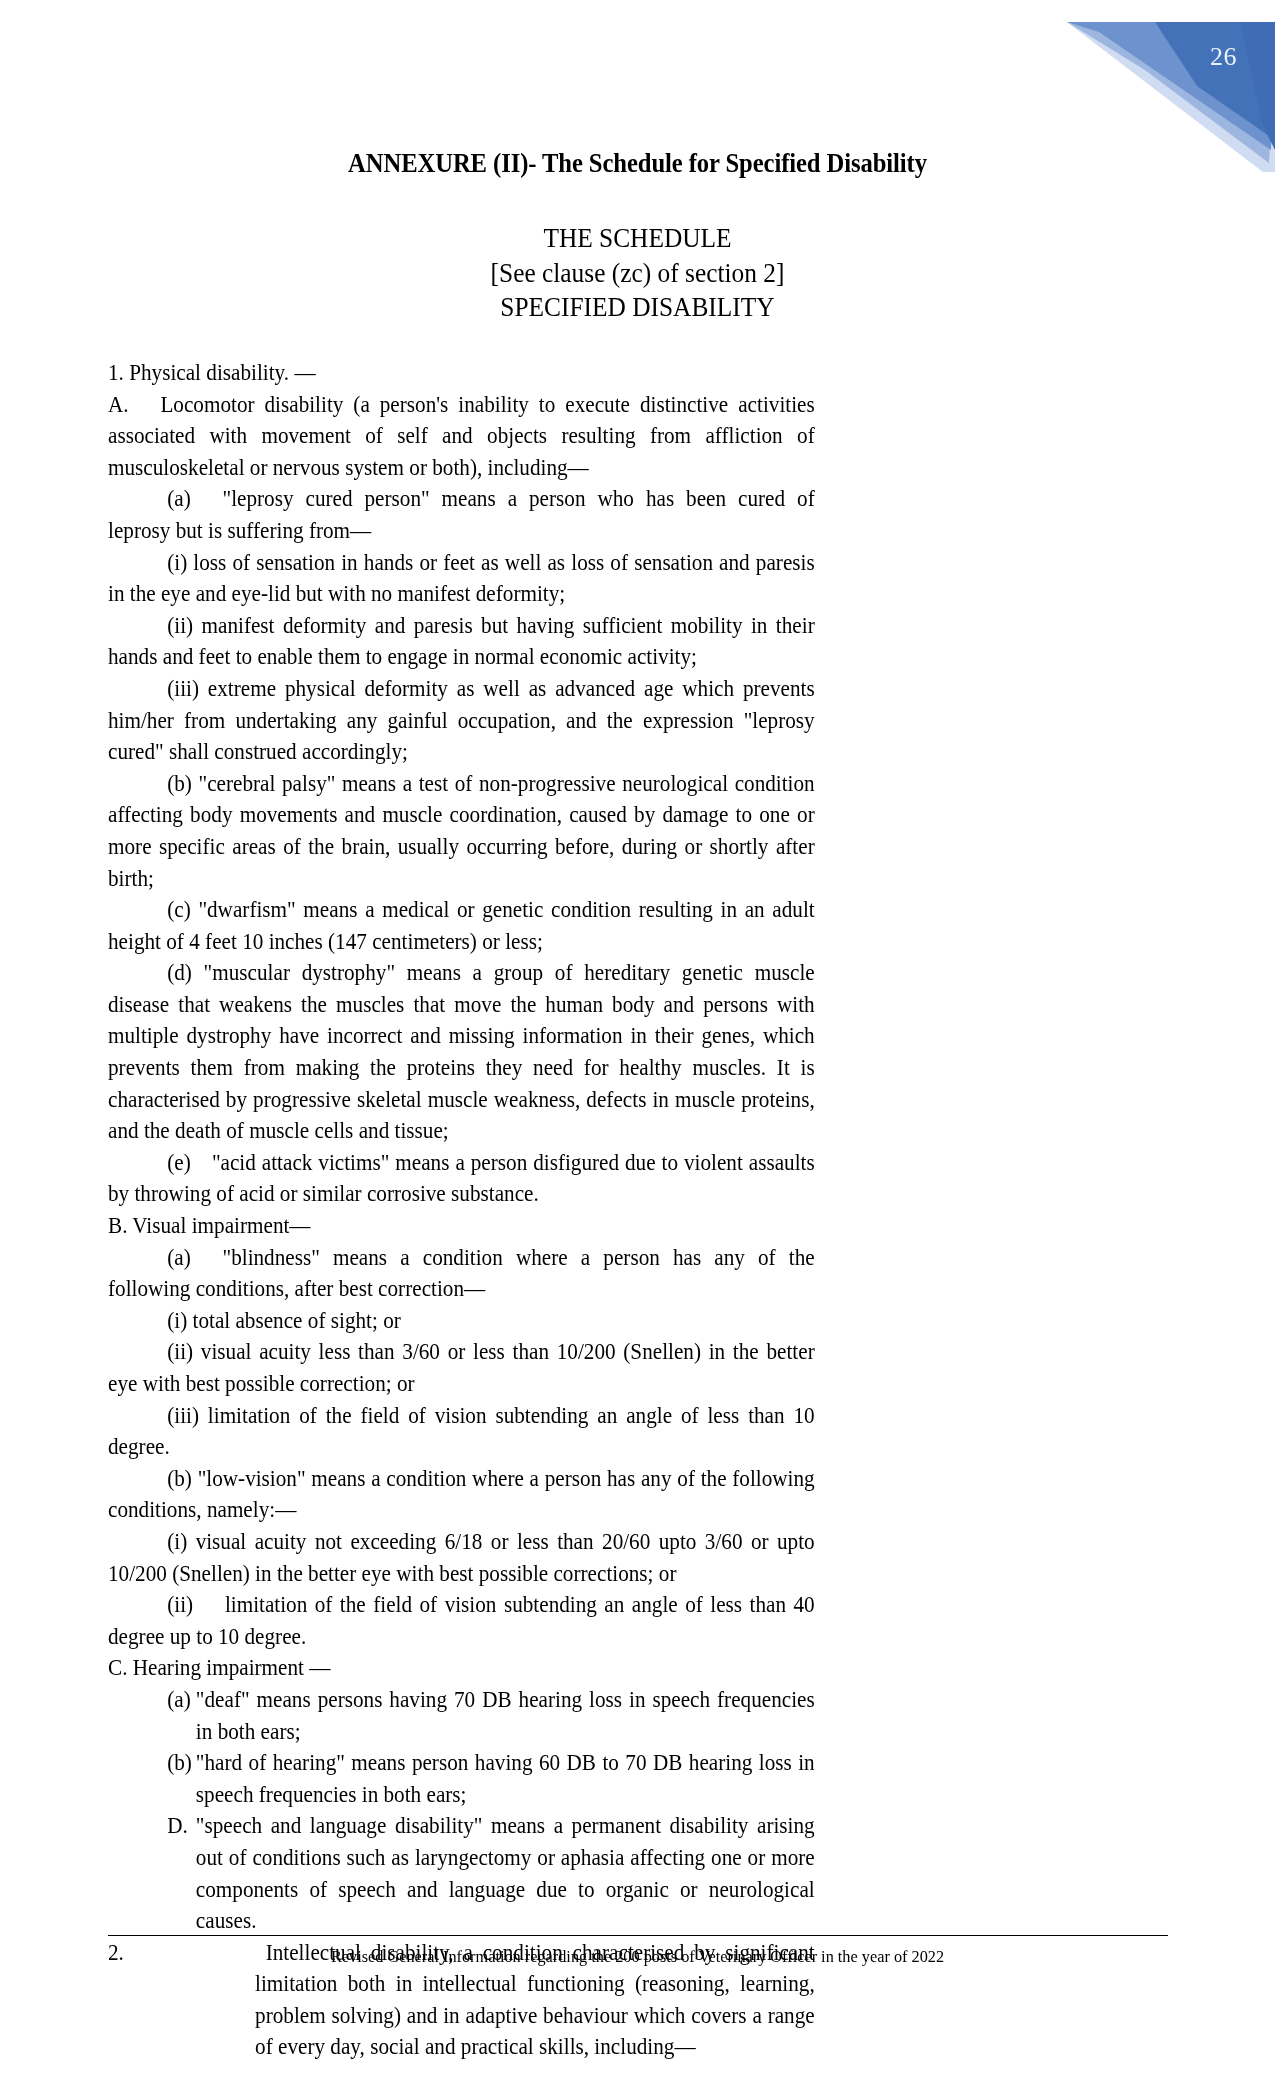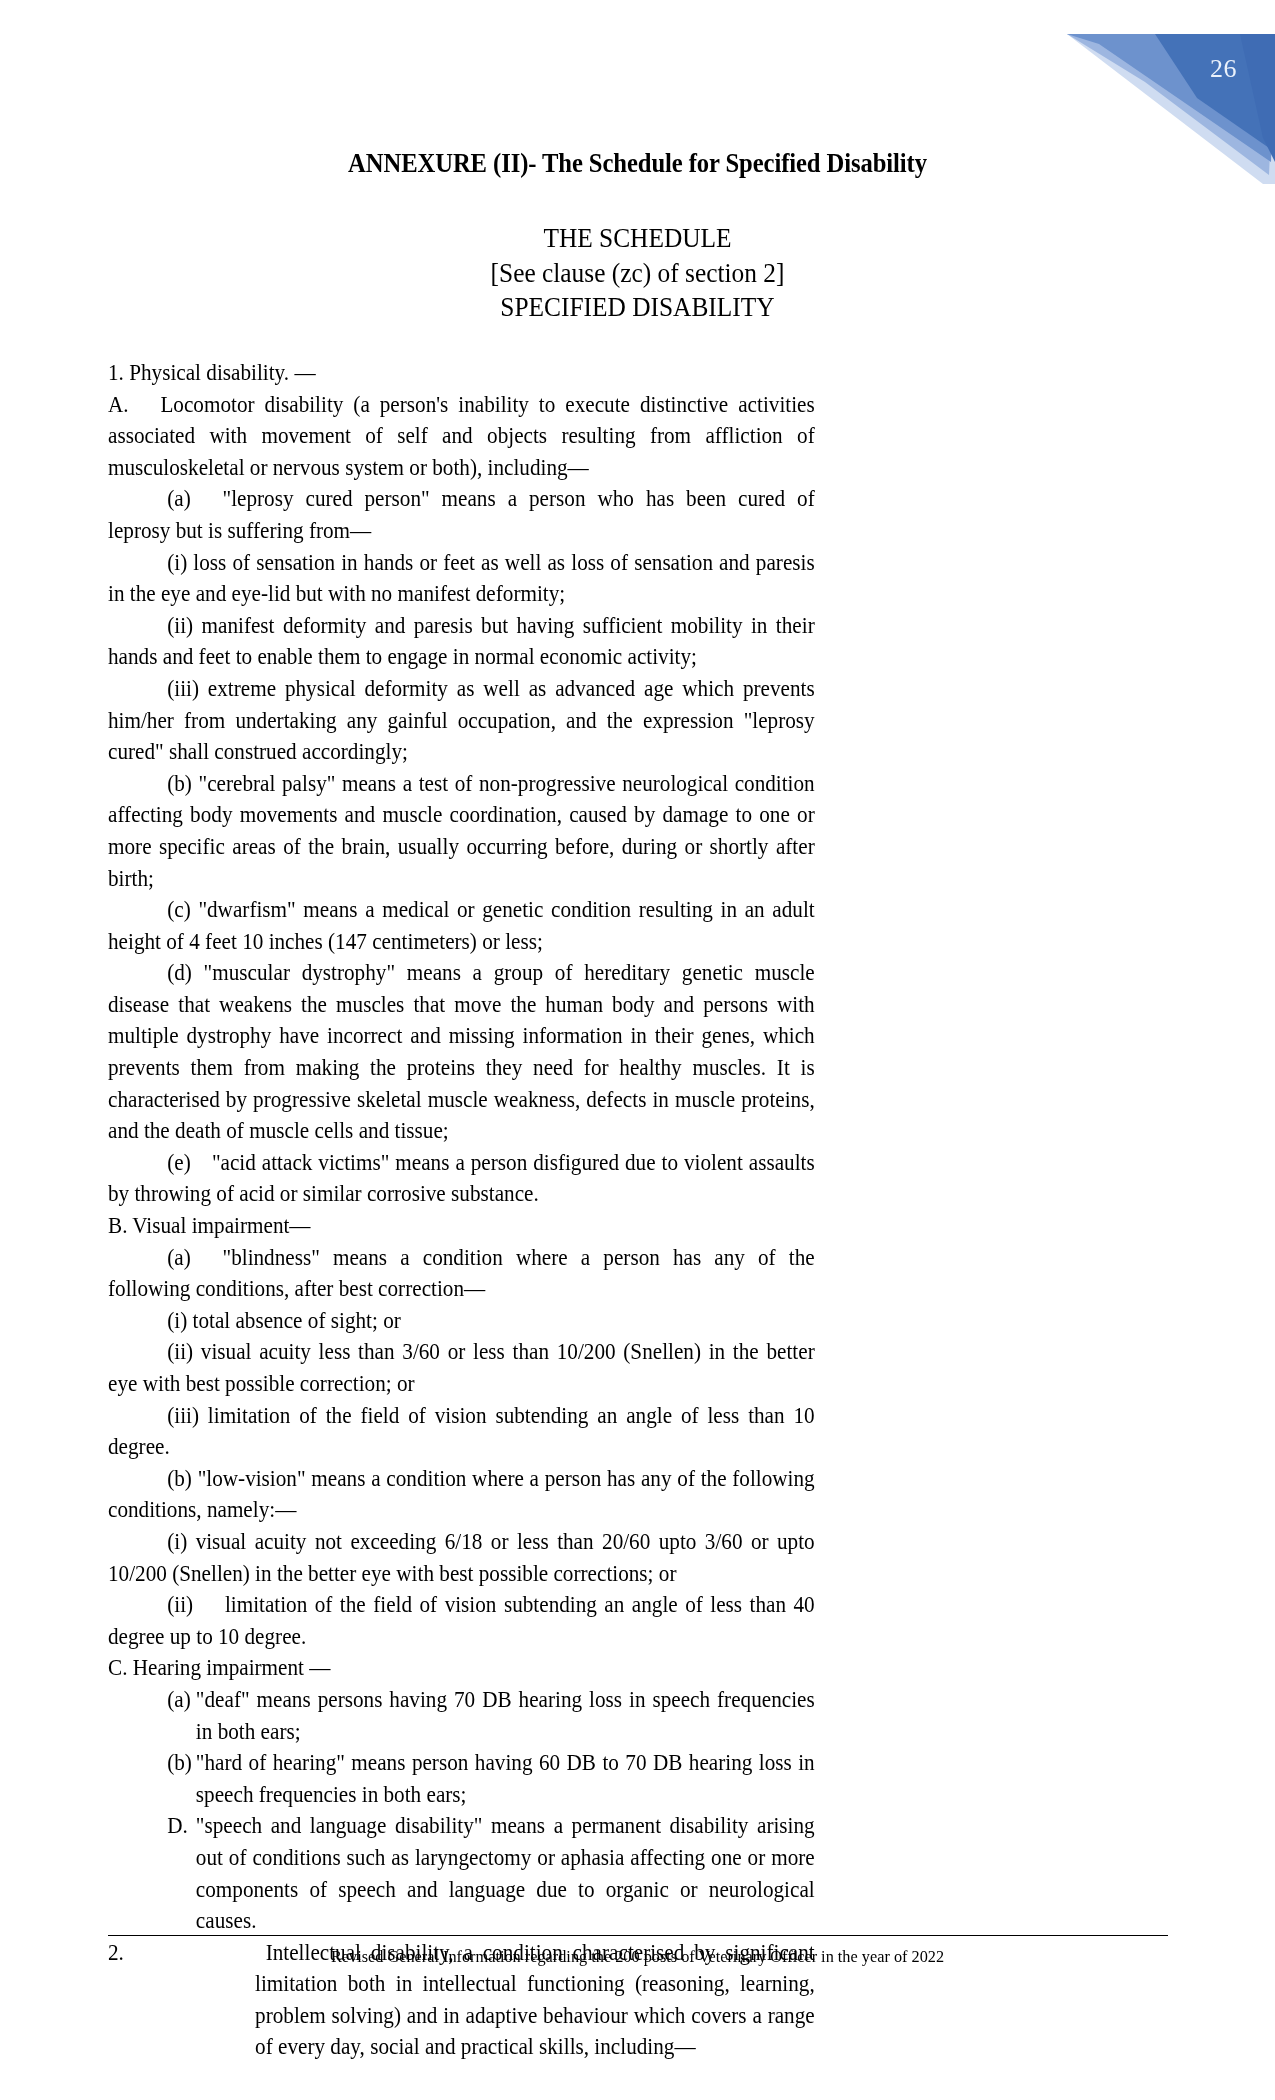--- a/index.html
+++ b/index.html
@@ -18,21 +18,20 @@
 
   
   #corner-decoration {
     position: absolute;
     top: 0;
     right: 0;
     width: 250px;
     height: 172px;
     overflow: hidden;
     pointer-events: none;
-    margin-top: 12px;
   }
   #corner-decoration svg {
     display: block;
   }
   #page-number {
     position: absolute;
     top: 44px;
     right: 38px;
     font-size: 26px;
     line-height: 1;

